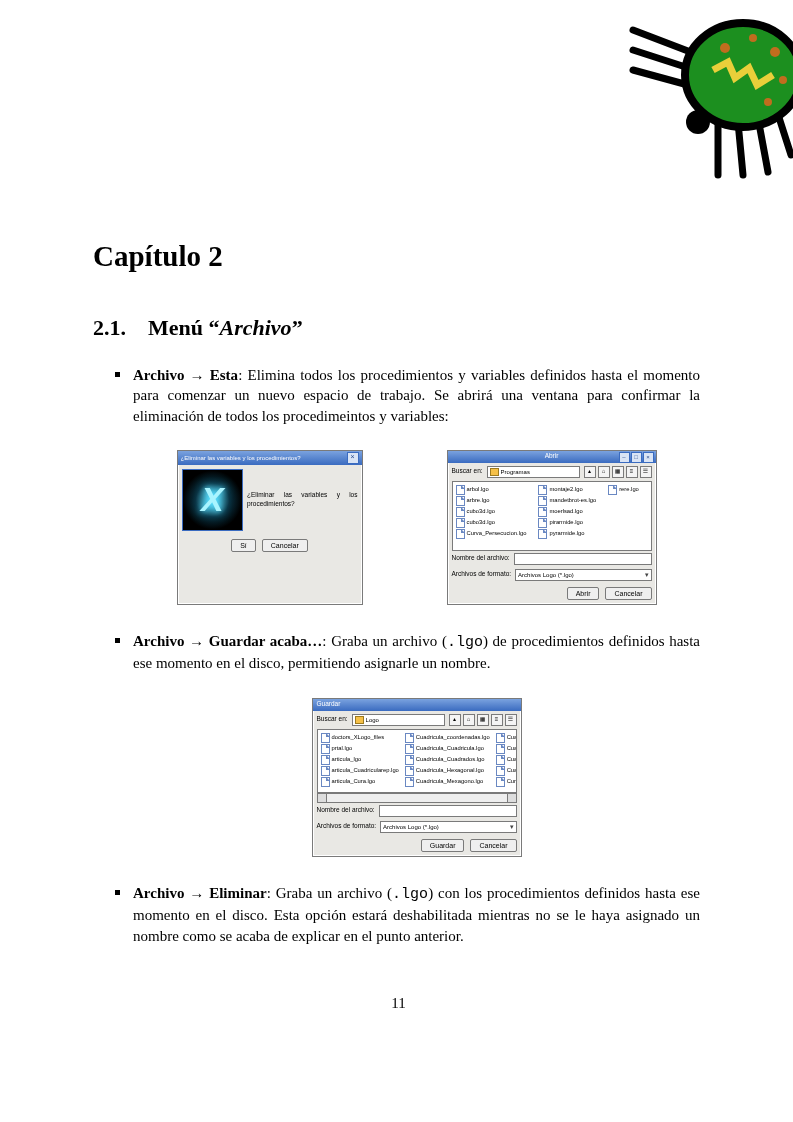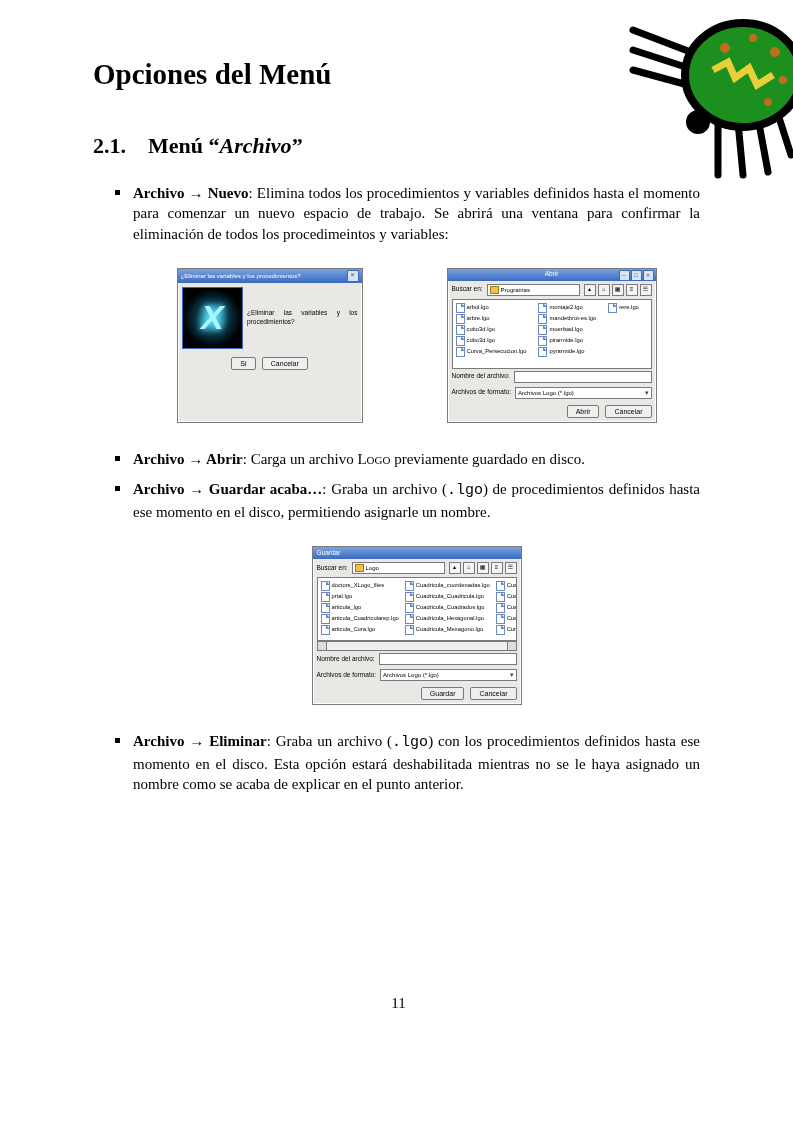--- a/index.html
+++ b/index.html
@@ -164,30 +164,30 @@
   <circle cx="95" cy="122" r="12" fill="#000"></circle>
   <circle cx="122" cy="48" r="5" fill="#c06d1e"></circle>
   <circle cx="150" cy="38" r="4" fill="#c06d1e"></circle>
   <circle cx="172" cy="52" r="5" fill="#c06d1e"></circle>
   <circle cx="180" cy="80" r="4" fill="#c06d1e"></circle>
   <circle cx="165" cy="102" r="4" fill="#c06d1e"></circle>
   <path d="M110 70 L125 62 L132 78 L146 68 L154 85 L170 75" fill="none" stroke="#e9cf3a" stroke-width="7" stroke-linejoin="miter"></path>
 </svg>
 
 <div class="page">
-  <h1 class="chapter-title">Opciones del Menú</h1>
+  <h1 class="chapter-label">Capítulo 2</h1>
 
   <h2 class="section">
     <span>2.1.</span>&nbsp;&nbsp;&nbsp;
     <span>Menú “</span><span class="italic">Archivo</span><span>”</span>
   </h2>
 
   <ul class="items">
     <li>
-      <span class="b">Archivo → Nuevo</span><span>: Elimina todos los procedimientos y variables definidos hasta el momento para comenzar un nuevo espacio de trabajo. Se abrirá una ventana para confirmar la eliminación de todos los procedimeintos y variables:</span>
+      <span class="b">Archivo → Esta</span><span>: Elimina todos los procedimientos y variables definidos hasta el momento para comenzar un nuevo espacio de trabajo. Se abrirá una ventana para confirmar la eliminación de todos los procedimeintos y variables:</span>
 
       <div class="figrow">
 
         <div class="dlg dlg1">
           <div class="titlebar">
             <span class="t">¿Eliminar las variables y los procedimientos?</span>
             <span class="x">×</span>
           </div>
           <div class="body">
             <div class="thumb"></div>
@@ -277,23 +277,20 @@
             <span class="field drop">Archivos Logo (*.lgo)</span>
           </div>
           <div class="actions">
             <span class="btn">Abrir</span>
             <span class="btn">Cancelar</span>
           </div>
         </div>
       </div>
     </li>
 
-    <li>
-      <span class="b">Archivo → Abrir</span><span>: Carga un archivo </span><span class="sc">Logo</span><span> previamente guardado en disco.</span>
-    </li>
 
     <li>
       <span class="b">Archivo → Guardar acaba…</span><span>: Graba un archivo (</span><span class="tt">.lgo</span><span>) de procedimientos definidos hasta ese momento en el disco, permitiendo asignarle un nombre.</span>
 
       <div class="figrow single">
         <div class="dlg dlg3">
           <div class="titlebar">
               <span class="t">Guardar</span>
             </div>
           <div class="toolbar">

